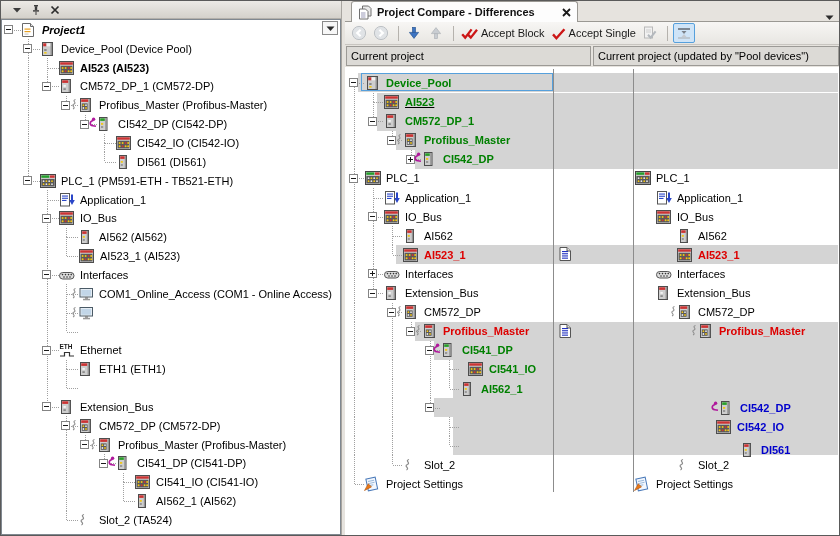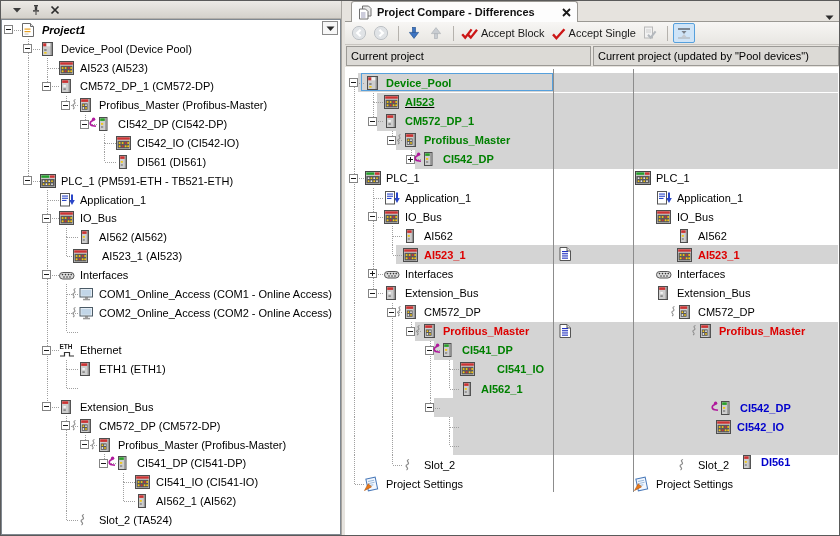--- a/index.html
+++ b/index.html
@@ -199,21 +199,21 @@
               <rect x="13.5" y="1.5" width="10" height="13" fill="#cecece" stroke="#4d4d4d"></rect>
               <rect x="21.5" y="2" width="1.6" height="12" fill="#949494"></rect>
               <rect x="14.2" y="2.3" width="3.2" height="3" fill="#cc3333"></rect>
               <rect x="17.6" y="2.3" width="3.6" height="3" fill="#f4f4f4"></rect>
               <rect x="15.2" y="8" width="2.4" height="2" fill="#8a8a8a"></rect>
               <rect x="15.2" y="11" width="2.4" height="1.6" fill="#f0c818"></rect>
             </svg>
           </span>
           <span class="lbl">Device_Pool (Device Pool)</span>
         </div>
-        <div class="node" style="left: 58px; top: 38.2px; height: 18.85px;">
+        <div class="node" style="left: 58px; top: 38.2px; height: 18.85px; font-weight: bold;">
           <span class="ic">
             <svg width="28" height="16" viewBox="0 0 28 16">
               <rect x="11.5" y="1.5" width="14" height="13" fill="#c9c9c9" stroke="#4d4d4d"></rect>
               <rect x="12.2" y="2.3" width="12.6" height="2.4" fill="#cc3333"></rect>
               <rect x="12.6" y="5.8" width="11.8" height="7.6" fill="#5a5a5a"></rect>
               <circle cx="14.6" cy="8" r="1" fill="#f4c514"></circle>
               <circle cx="17.6" cy="8" r="1" fill="#f4c514"></circle>
               <circle cx="20.6" cy="8" r="1" fill="#cc3333"></circle>
               <circle cx="23.2" cy="8" r="1" fill="#f4c514"></circle>
               <circle cx="14.6" cy="11.2" r="1" fill="#f4c514"></circle>
@@ -366,21 +366,21 @@
             <svg width="28" height="16" viewBox="0 0 28 16">
               <rect x="14.5" y="1.5" width="7" height="13" fill="#cecece" stroke="#4d4d4d"></rect>
               <rect x="19.8" y="2" width="1.3" height="12" fill="#949494"></rect>
               <rect x="15.2" y="2.3" width="4.4" height="2.6" fill="#cc3333"></rect>
               <rect x="15.8" y="7" width="2" height="1.8" fill="#f0c818"></rect>
               <rect x="15.8" y="10.2" width="2" height="1.6" fill="#8a8a8a"></rect>
             </svg>
           </span>
           <span class="lbl">AI562 (AI562)</span>
         </div>
-        <div class="node" style="left: 72px; top: 226.7px; height: 18.85px; gap: 8px;">
+        <div class="node" style="left: 78px; top: 226.7px; height: 18.85px;">
           <span class="ic">
             <svg width="28" height="16" viewBox="0 0 28 16">
               <rect x="11.5" y="1.5" width="14" height="13" fill="#c9c9c9" stroke="#4d4d4d"></rect>
               <rect x="12.2" y="2.3" width="12.6" height="2.4" fill="#cc3333"></rect>
               <rect x="12.6" y="5.8" width="11.8" height="7.6" fill="#5a5a5a"></rect>
               <circle cx="14.6" cy="8" r="1" fill="#f4c514"></circle>
               <circle cx="17.6" cy="8" r="1" fill="#f4c514"></circle>
               <circle cx="20.6" cy="8" r="1" fill="#cc3333"></circle>
               <circle cx="23.2" cy="8" r="1" fill="#f4c514"></circle>
               <circle cx="14.6" cy="11.2" r="1" fill="#f4c514"></circle>
@@ -424,21 +424,20 @@
         <div class="node" style="left: 77px; top: 283.25px; height: 18.85px;">
           <span class="ic">
             <svg width="28" height="16" viewBox="0 0 28 16">
               <path d="M8.5 2.5 c-4 1.2 1.5 3 -1.5 4.5 c-3.5 1.5 2.5 3.5 -1 5" fill="none" stroke="#8f8f8f" stroke-width="1.1"></path>
               <rect x="13" y="2.5" width="12.5" height="8.5" fill="#f4f7fa" stroke="#4a5a66"></rect>
               <rect x="14.2" y="3.7" width="10.1" height="6.1" fill="#c2d6e8"></rect>
               <rect x="18" y="11" width="3" height="1.8" fill="#8a8a8a"></rect>
               <rect x="16" y="12.8" width="7" height="1.5" fill="#9a9a9a"></rect>
             </svg>
           </span>
-          <span class="lbl">COM2_Online_Access (COM2 - Online Access)</span>
         </div>
         <div class="expb" style="left: 40px; top: 325.875px;">
           <i class="h"></i>
         </div>
         <div class="node" style="left: 58px; top: 320.95px; height: 18.85px;">
           <span class="ic">
             <svg width="28" height="16" viewBox="0 0 28 16">
               <text x="11.5" y="7" font-family="Liberation Sans, sans-serif" font-size="6.5" font-weight="bold" fill="#1a1a1a">ETH</text>
               <path d="M12 14 h4.5 v-3.5 h5 v3.5 h4.5" fill="none" stroke="#333" stroke-width="1.2"></path>
             </svg>
@@ -1174,21 +1173,21 @@
               <path d="M7.2 4.5 c-4 .8 -3.8 4.6 -.4 5.2 l3.2 .6" fill="none" stroke="#b0189c" stroke-width="1.6"></path>
               <rect x="13.5" y="1.5" width="7.5" height="13" fill="#cecece" stroke="#4d4d4d"></rect>
               <rect x="19.2" y="2" width="1.4" height="12" fill="#949494"></rect>
               <rect x="14.2" y="2.3" width="4.6" height="2.6" fill="#2aa02a"></rect>
               <rect x="15" y="7" width="2.2" height="1.8" fill="#f0c818"></rect>
               <rect x="15" y="10.2" width="2.2" height="1.6" fill="#8a8a8a"></rect>
             </svg>
           </span>
           <span class="lbl" style="color: rgb(0, 128, 0); font-weight: bold;">CI541_DP</span>
         </div>
-        <div class="node" style="left: 116px; top: 292.9px; height: 19.1px; gap: 16px;">
+        <div class="node" style="left: 124px; top: 292.9px; height: 19.1px;">
           <span class="ic">
             <svg width="28" height="16" viewBox="0 0 28 16">
               <rect x="11.5" y="1.5" width="14" height="13" fill="#c9c9c9" stroke="#4d4d4d"></rect>
               <rect x="12.2" y="2.3" width="12.6" height="2.4" fill="#cc3333"></rect>
               <rect x="12.6" y="5.8" width="11.8" height="7.6" fill="#5a5a5a"></rect>
               <circle cx="14.6" cy="8" r="1" fill="#f4c514"></circle>
               <circle cx="17.6" cy="8" r="1" fill="#f4c514"></circle>
               <circle cx="20.6" cy="8" r="1" fill="#cc3333"></circle>
               <circle cx="23.2" cy="8" r="1" fill="#f4c514"></circle>
               <circle cx="14.6" cy="11.2" r="1" fill="#f4c514"></circle>
@@ -1239,21 +1238,21 @@
               <circle cx="20.6" cy="8" r="1" fill="#cc3333"></circle>
               <circle cx="23.2" cy="8" r="1" fill="#f4c514"></circle>
               <circle cx="14.6" cy="11.2" r="1" fill="#f4c514"></circle>
               <circle cx="17.6" cy="11.2" r="1" fill="#cc3333"></circle>
               <circle cx="20.6" cy="11.2" r="1" fill="#f4c514"></circle>
               <circle cx="23.2" cy="11.2" r="1" fill="#f4c514"></circle>
             </svg>
           </span>
           <span class="lbl" style="color: rgb(0, 0, 204); font-weight: bold;">CI542_IO</span>
         </div>
-        <div class="node" style="left: 396px; top: 385px; height: 19.1px;">
+        <div class="node" style="left: 396px; top: 373px; height: 19.1px;">
           <span class="ic">
             <svg width="28" height="16" viewBox="0 0 28 16">
               <rect x="14.5" y="1.5" width="7" height="13" fill="#cecece" stroke="#4d4d4d"></rect>
               <rect x="19.8" y="2" width="1.3" height="12" fill="#949494"></rect>
               <rect x="15.2" y="2.3" width="4.4" height="2.6" fill="#cc3333"></rect>
               <rect x="15.8" y="7" width="2" height="1.8" fill="#f0c818"></rect>
               <rect x="15.8" y="10.2" width="2" height="1.6" fill="#8a8a8a"></rect>
             </svg>
           </span>
           <span class="lbl" style="color: rgb(0, 0, 204); font-weight: bold;">DI561</span>

